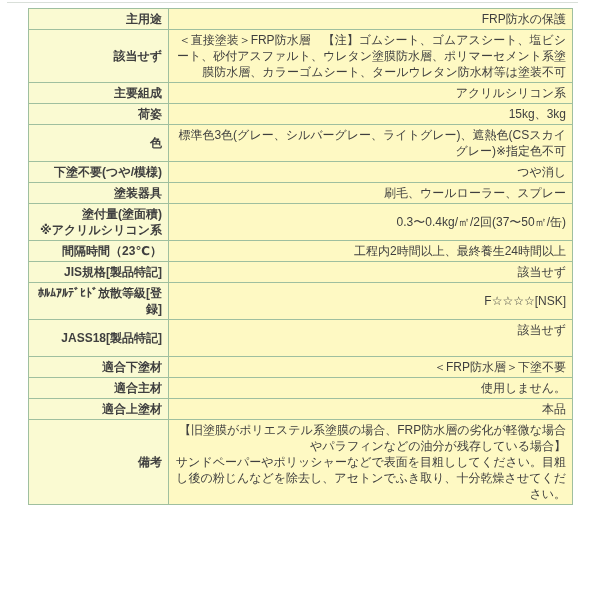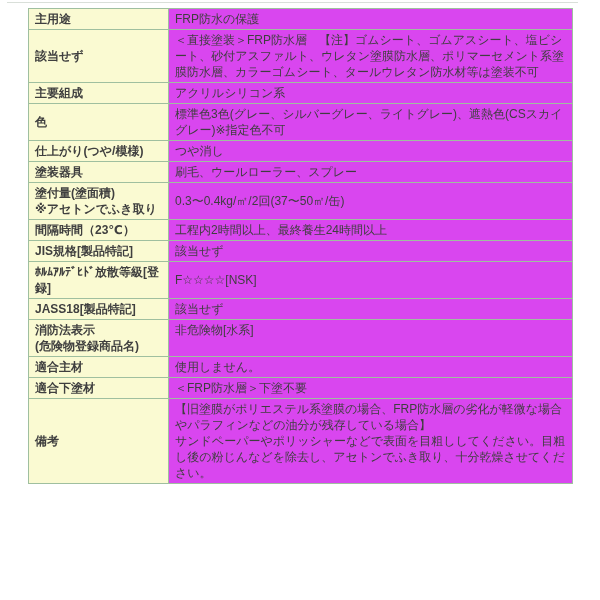--- a/index.html
+++ b/index.html
@@ -28,32 +28,32 @@
     border-collapse: collapse;
     table-layout: fixed;
   }
   table.spec th,
   table.spec td {
     border: 1px solid var(--border-color, #9fbf9f);
     font-size: 12px;
     line-height: 16px;
     padding: 2px 6px;
     color: var(--text-color, #3f3f3f);
-    text-align: left;
+    text-align: right;
     vertical-align: middle;
     white-space: pre-line;
     overflow-wrap: anywhere;
   }
   table.spec th {
     width: 140px;
     background: var(--label-bg, #fafad2);
     font-weight: bold;
   }
   table.spec td {
-    background: #d946ef;
+    background: #fef9c3;
     font-weight: normal;
   }
   
   table.spec tr:nth-child(12) th,
   table.spec tr:nth-child(12) td { height: 37px; }
   table.spec tr:nth-child(12) td { vertical-align: top; }
 </style>
 </head>
 <body style="background: rgb(255, 255, 255);">
 
@@ -69,40 +69,44 @@
   <tr>
     <th>該当せず</th>
     <td>＜直接塗装＞FRP防水層　【注】ゴムシート、ゴムアスシート、塩ビシート、砂付アスファルト、ウレタン塗膜防水層、ポリマーセメント系塗膜防水層、カラーゴムシート、タールウレタン防水材等は塗装不可</td>
   </tr>
 
   <tr>
     <th>主要組成</th>
     <td>アクリルシリコン系</td>
   </tr>
 
+  <tr>
+    <th>荷姿</th>
+    <td>15kg、3kg</td>
+  </tr>
 
   <tr>
     <th>色</th>
     <td>標準色3色(グレー、シルバーグレー、ライトグレー)、遮熱色(CSスカイグレー)※指定色不可</td>
   </tr>
 
   <tr>
-    <th>仕上がり(つや/模様)</th>
+    <th>下塗不要(つや/模様)</th>
     <td>つや消し</td>
   </tr>
 
   <tr>
     <th>塗装器具</th>
     <td>刷毛、ウールローラー、スプレー</td>
   </tr>
 
 
   <tr>
     <th>塗付量(塗面積)
-※アセトンでふき取り</th>
+※アクリルシリコン系</th>
     <td>0.3〜0.4kg/㎡/2回(37〜50㎡/缶)</td>
   </tr>
 
   <tr>
     <th>間隔時間（23℃）</th>
     <td>工程内2時間以上、最終養生24時間以上</td>
   </tr>
 
   <tr>
     <th>JIS規格[製品特記]</th>
@@ -114,36 +118,35 @@
     <td>F☆☆☆☆[NSK]</td>
   </tr>
 
 
   <tr>
     <th>JASS18[製品特記]</th>
     <td>該当せず</td>
   </tr>
 
 
+
   <tr>
-    <th>消防法表示
-(危険物登録商品名)</th>
-    <td>非危険物[水系]</td>
+    <th>適合下塗材</th>
+    <td>＜FRP防水層＞下塗不要</td>
   </tr>
 
   <tr>
     <th>適合主材</th>
     <td>使用しません。</td>
   </tr>
 
   <tr>
-    <th>適合下塗材</th>
-    <td>＜FRP防水層＞下塗不要</td>
+    <th>適合上塗材</th>
+    <td>本品</td>
   </tr>
-
 
   <tr>
     <th>備考</th>
     <td>【旧塗膜がポリエステル系塗膜の場合、FRP防水層の劣化が軽微な場合やパラフィンなどの油分が残存している場合】
 サンドペーパーやポリッシャーなどで表面を目粗ししてください。目粗し後の粉じんなどを除去し、アセトンでふき取り、十分乾燥させてください。</td>
   </tr>
 </tbody>
 </table>
 
 </body></html>

